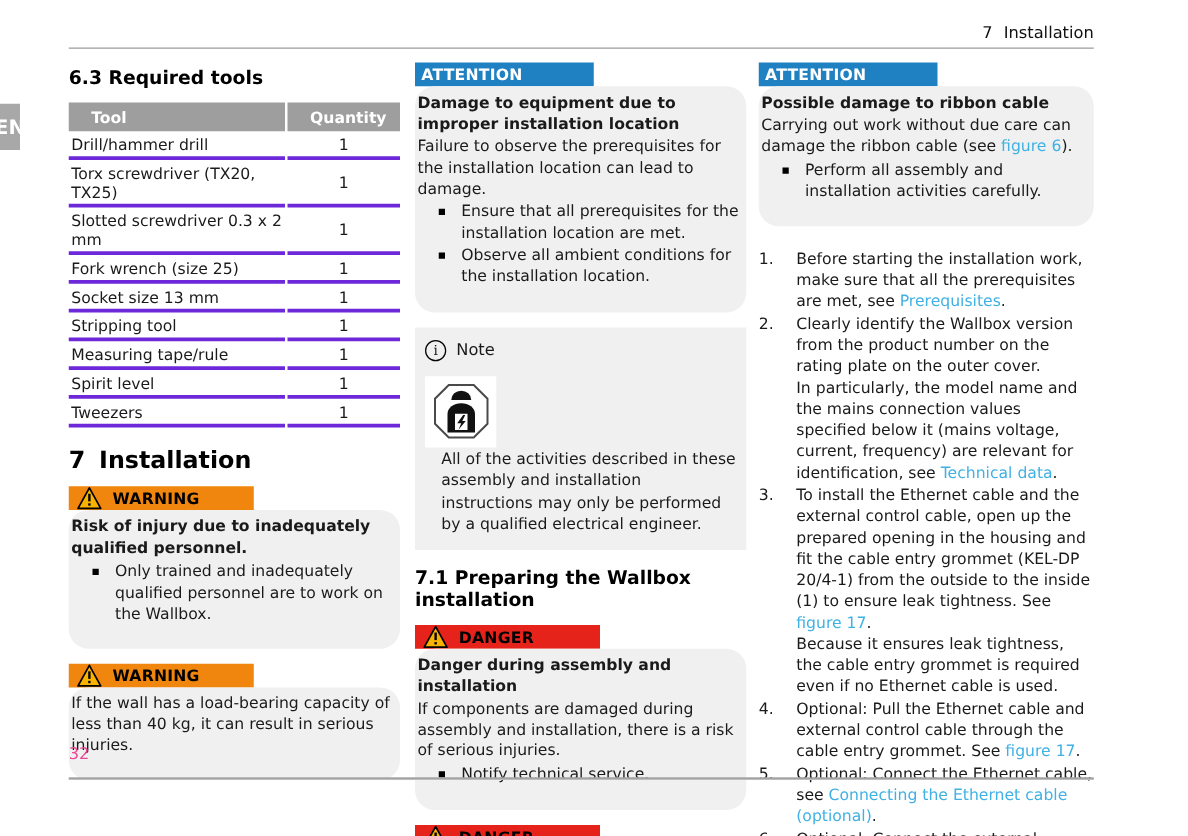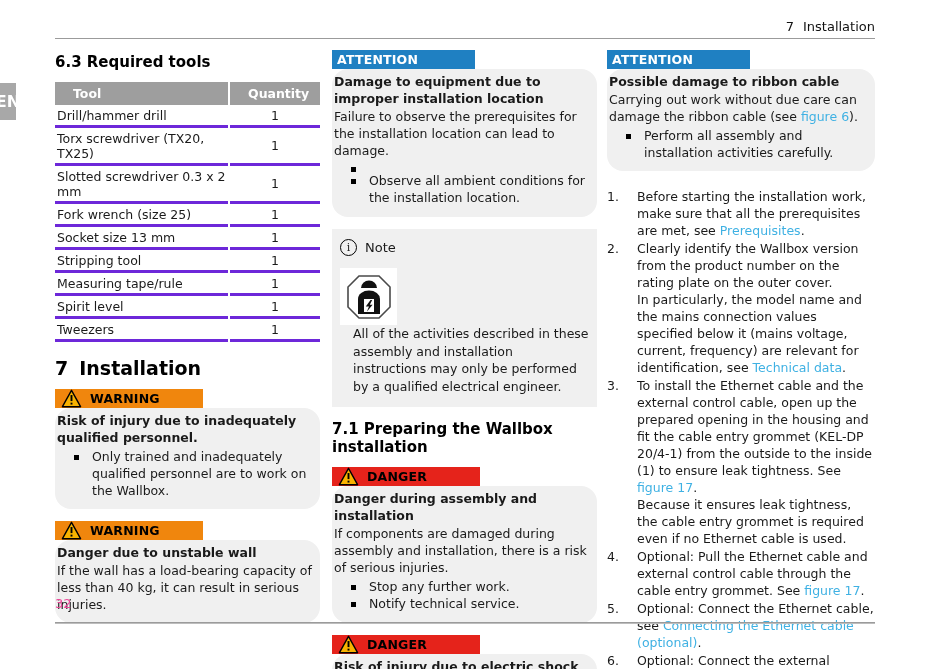--- a/index.html
+++ b/index.html
@@ -29,21 +29,21 @@
   table.tools th.th-qty{width:70px;}
   table.tools td{border-bottom:3px solid #6d28d9;padding:2.5px 2px;color:#1a1a1a;}
   table.tools td.qty{text-align:center;}
 
   .safety-box{margin-bottom:12px;}
   .bar{display:flex;align-items:center;height:19px;width:148px;box-sizing:border-box;padding:0 0 0 6px;}
   .bar .tri{width:21px;height:19px;flex:none;}
   .bar-label{font-size:12.5px;font-weight:bold;color:#000;margin-left:8px;letter-spacing:.2px;}
   .bar-attention{height:19px;width:143px;padding-left:5px;}
   .bar-attention .bar-label{color:#fff;margin-left:0;}
-  .box-body{background:var(--boxgray);padding:4px 3px 9px 2px;font-size:12.5px;line-height:1.35;border-radius:16px;}
+  .box-body{background:var(--boxgray);padding:4px 3px 19px 2px;font-size:12.5px;line-height:1.35;border-radius:16px;}
   .box-title{font-weight:bold;margin:1px 0 1px;}
   .box-text{margin:0;}
   ul.bullets{list-style:none;margin:2px 0 0;padding:0;}
   ul.bullets li{display:flex;margin:1px 0;padding-left:17px;}
   .sq{width:5px;height:5px;background:#000;margin:6px 13px 0 0;flex:none;}
   .btxt{flex:1;}
 
   .note-box{background:var(--boxgray);padding:8px 8px 12px;margin-bottom:13px;}
   .note-head{display:flex;align-items:center;margin:2px 0 12px;}
   .info-icon{width:15px;height:15px;border:1.3px solid #000;border-radius:50%;display:flex;align-items:center;
@@ -149,39 +149,39 @@
     <div class="safety-box">
       <div class="bar bar-warning" style="background: rgb(240, 134, 13);">
         <svg class="tri" viewBox="0 0 24 22">
             <path d="M12 1.5 L22.5 20.5 H1.5 Z" fill="#f8b200" stroke="#000" stroke-width="1.6" stroke-linejoin="round"></path>
             <rect x="10.9" y="7" width="2.2" height="7" fill="#000"></rect>
             <rect x="10.9" y="15.8" width="2.2" height="2.2" fill="#000"></rect>
           </svg>
         <span class="bar-label">WARNING</span>
       </div>
       <div class="box-body">
-        <p class="box-title">Danger due to unstable wall</p>
         <p class="box-text">If the wall has a load-bearing capacity of less than 40 kg, it can result in serious injuries.</p>
 
       </div>
     </div>
   </div>
 
   <div class="col" id="col2">
 
     <div class="safety-box">
       <div class="bar bar-attention" style="background: rgb(31, 128, 194);">
         <span class="bar-label">ATTENTION</span>
       </div>
       <div class="box-body">
         <p class="box-title">Damage to equipment due to improper installation location</p>
         <p class="box-text">Failure to observe the prerequisites for the installation location can lead to damage.</p>
         <ul class="bullets">
             <li>
               <span class="sq"></span>
+              <span class="btxt">Ensure that all prerequisites for the installation location are met.</span>
             </li>
             <li>
               <span class="sq"></span>
               <span class="btxt">Observe all ambient conditions for the installation location.</span>
             </li>
           </ul>
       </div>
     </div>
 
     <div class="note-box">
@@ -213,24 +213,20 @@
             <rect x="10.9" y="15.8" width="2.2" height="2.2" fill="#000"></rect>
           </svg>
         <span class="bar-label">DANGER</span>
       </div>
       <div class="box-body">
         <p class="box-title">Danger during assembly and installation</p>
         <p class="box-text">If components are damaged during assembly and installation, there is a risk of serious injuries.</p>
         <ul class="bullets">
             <li>
               <span class="sq"></span>
-              <span class="btxt">Stop any further work.</span>
-            </li>
-            <li>
-              <span class="sq"></span>
               <span class="btxt">Notify technical service.</span>
             </li>
           </ul>
       </div>
     </div>
 
     <div class="safety-box">
       <div class="bar bar-danger" style="background: rgb(229, 35, 27);">
         <svg class="tri" viewBox="0 0 24 22">
             <path d="M12 1.5 L22.5 20.5 H1.5 Z" fill="#f8b200" stroke="#000" stroke-width="1.6" stroke-linejoin="round"></path>

